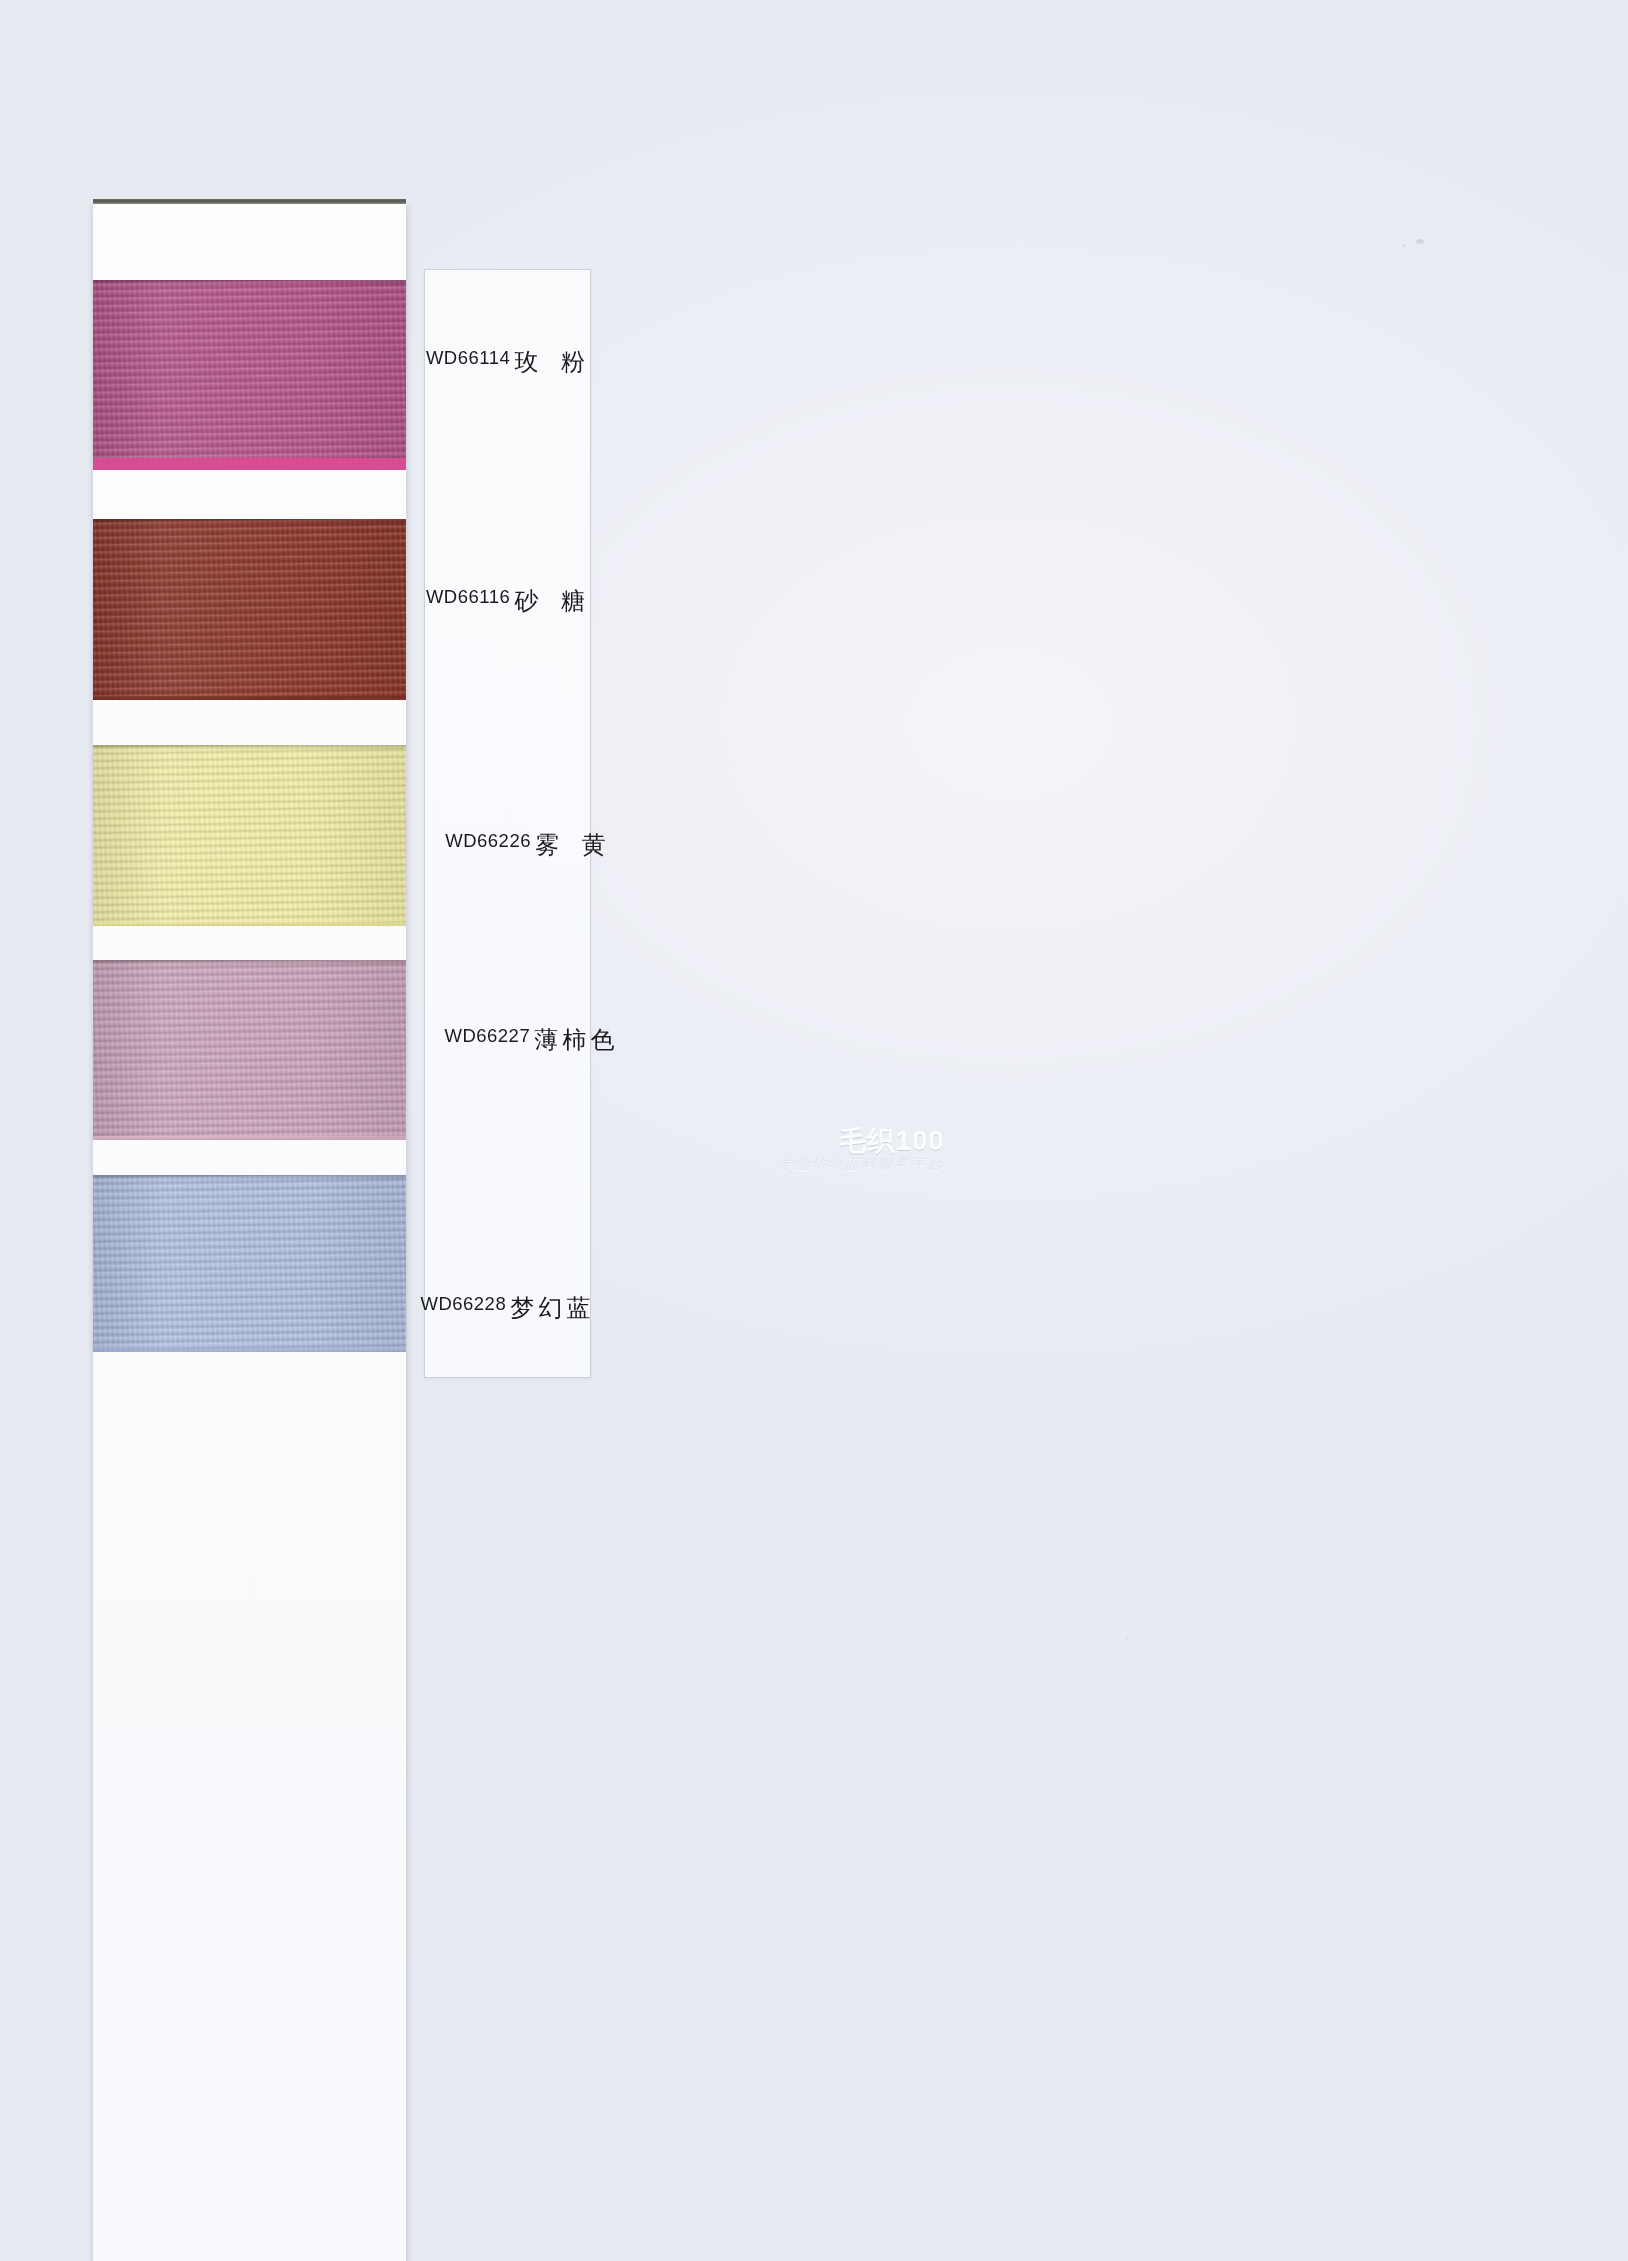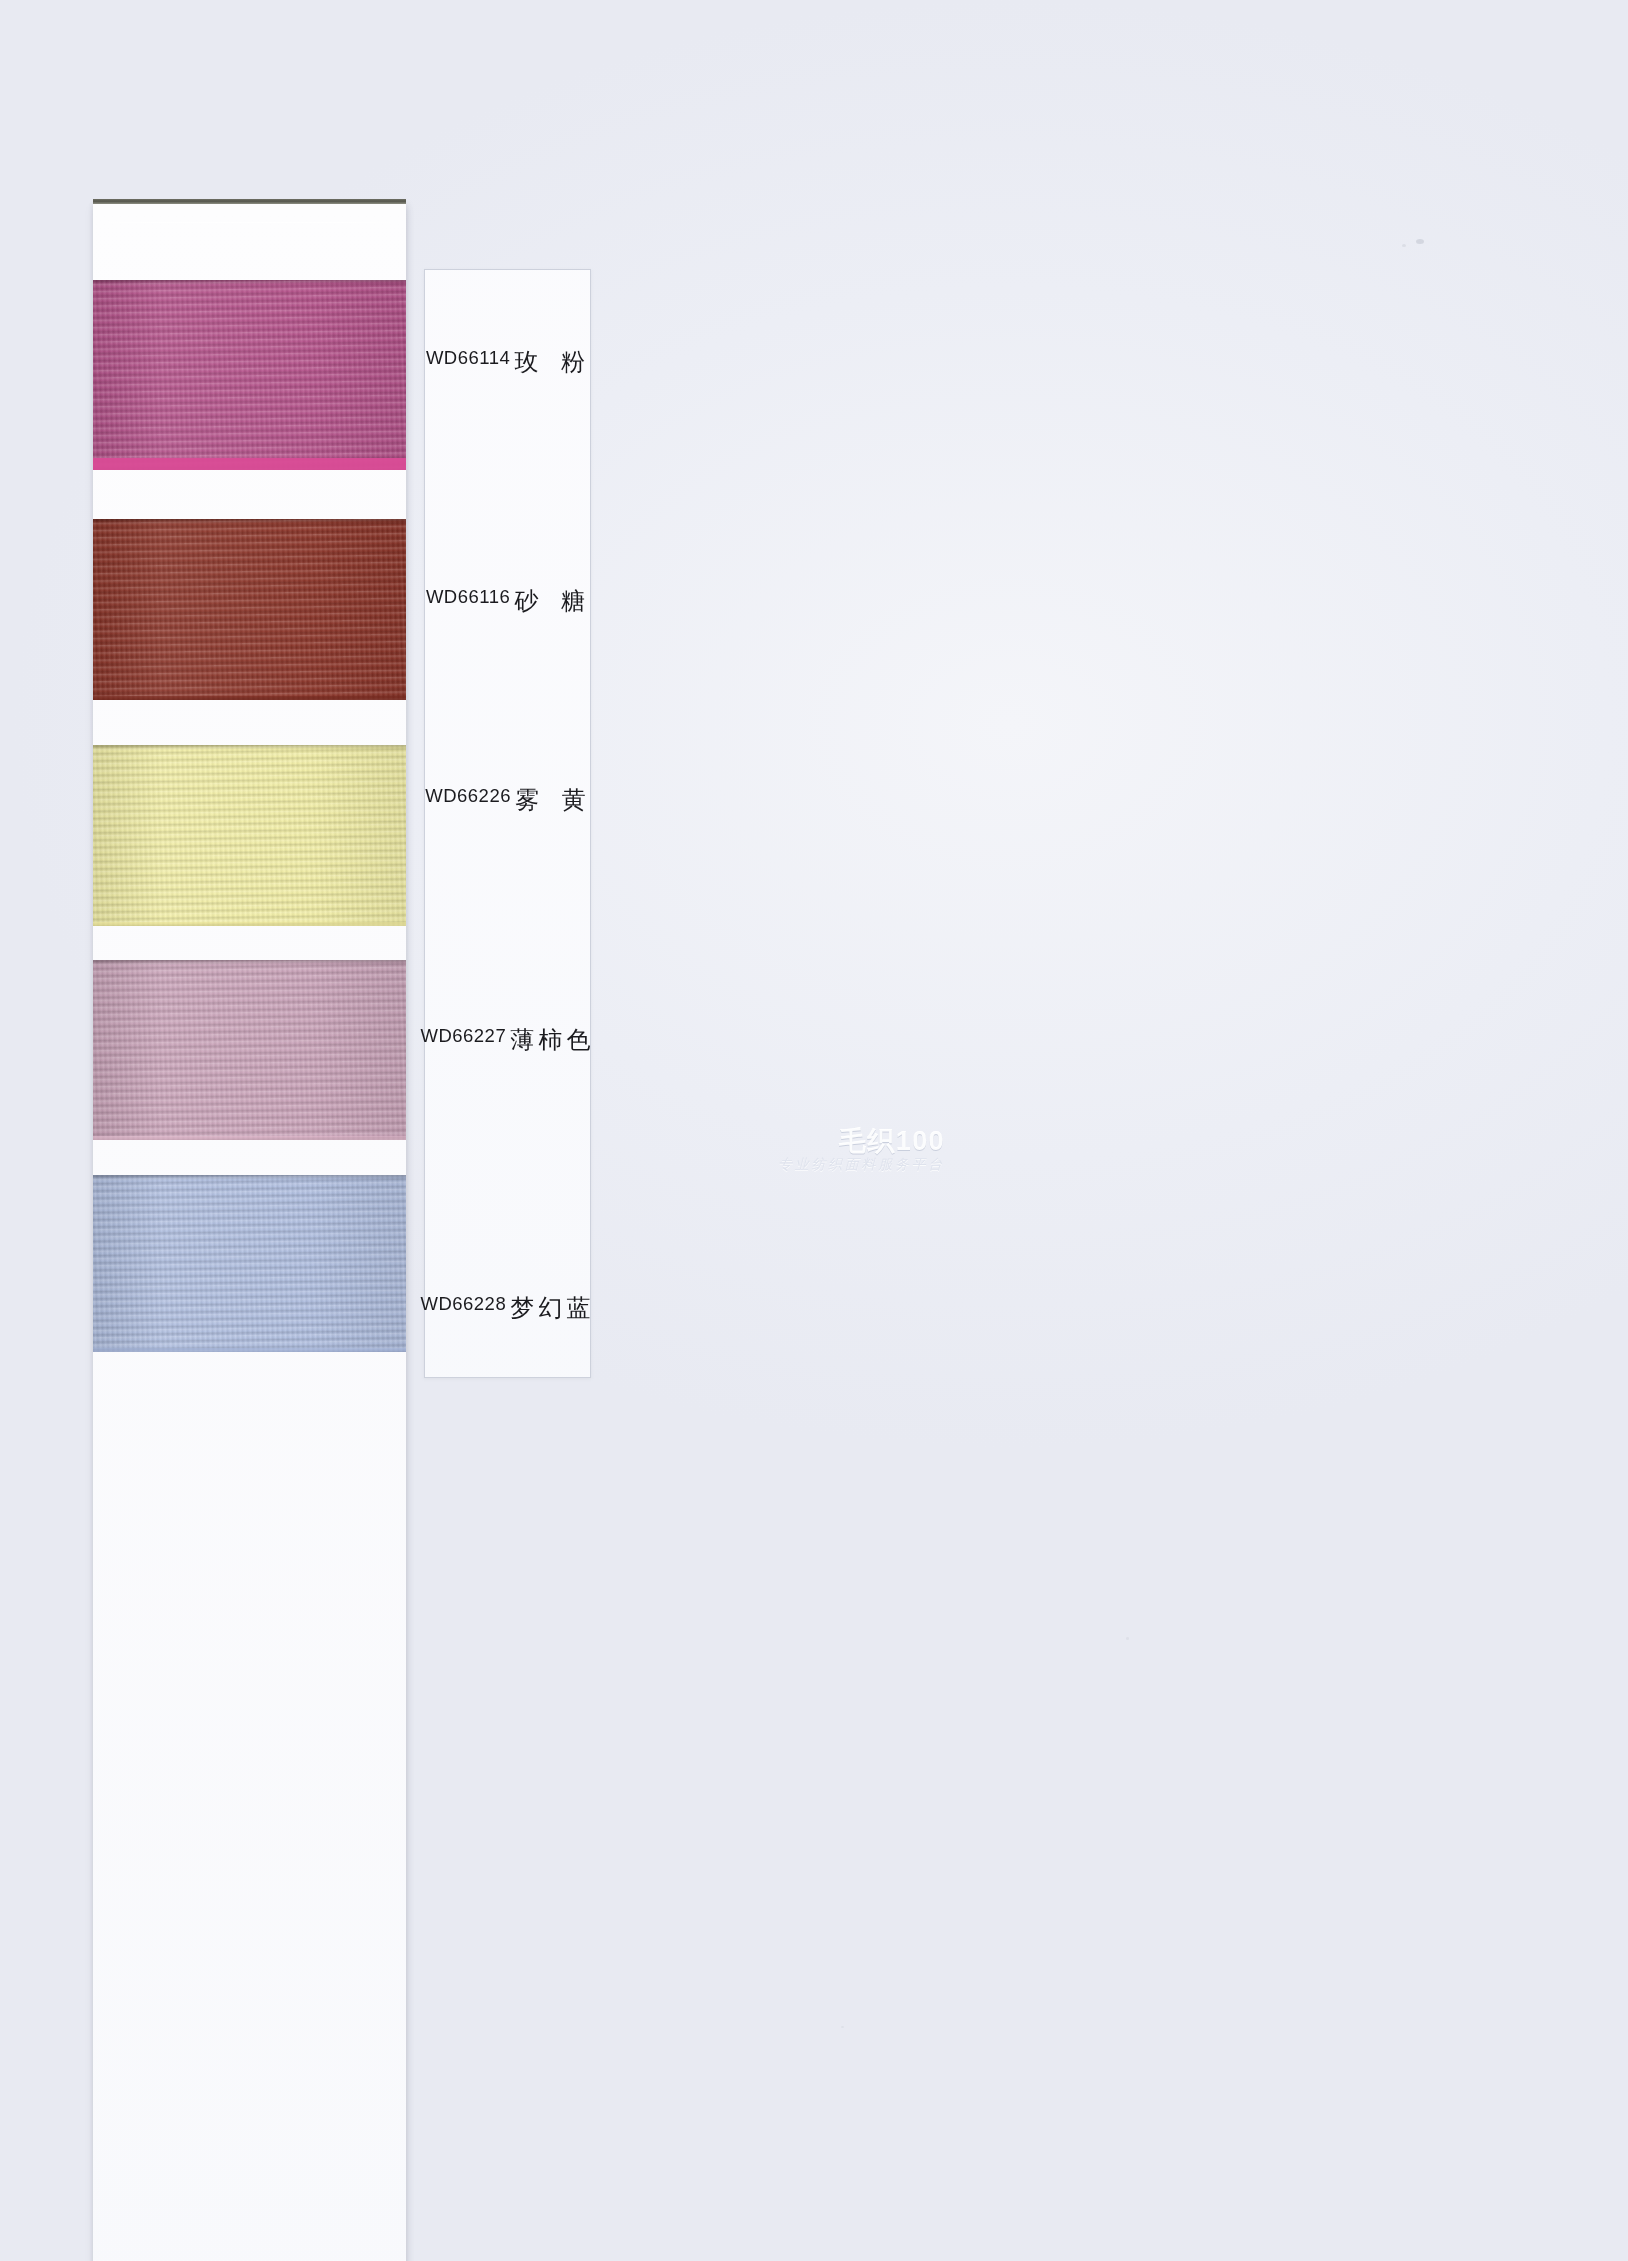--- a/index.html
+++ b/index.html
@@ -179,25 +179,25 @@
 
 <div id="label-strip">
     <div class="label-row" style="top: 32px; height: 113px;">
       <div class="label-code">WD66114</div>
       <div class="label-name">玫 粉</div>
     </div>
     <div class="label-row" style="top: 271px; height: 113px;">
       <div class="label-code">WD66116</div>
       <div class="label-name">砂 糖</div>
     </div>
-    <div class="label-row" style="top: 470px; height: 113px;">
+    <div class="label-row" style="top: 515px; height: 113px; margin-left: 20px;">
       <div class="label-code">WD66226</div>
       <div class="label-name">雾 黄</div>
     </div>
-    <div class="label-row" style="top: 710px; height: 113px;">
+    <div class="label-row" style="top: 710px; height: 113px; padding-left: 24px;">
       <div class="label-code">WD66227</div>
       <div class="label-name">薄柿色</div>
     </div>
     <div class="label-row" style="top: 978px; height: 113px;">
       <div class="label-code">WD66228</div>
       <div class="label-name">梦幻蓝</div>
     </div>
   </div>
 
 <div id="watermark">

